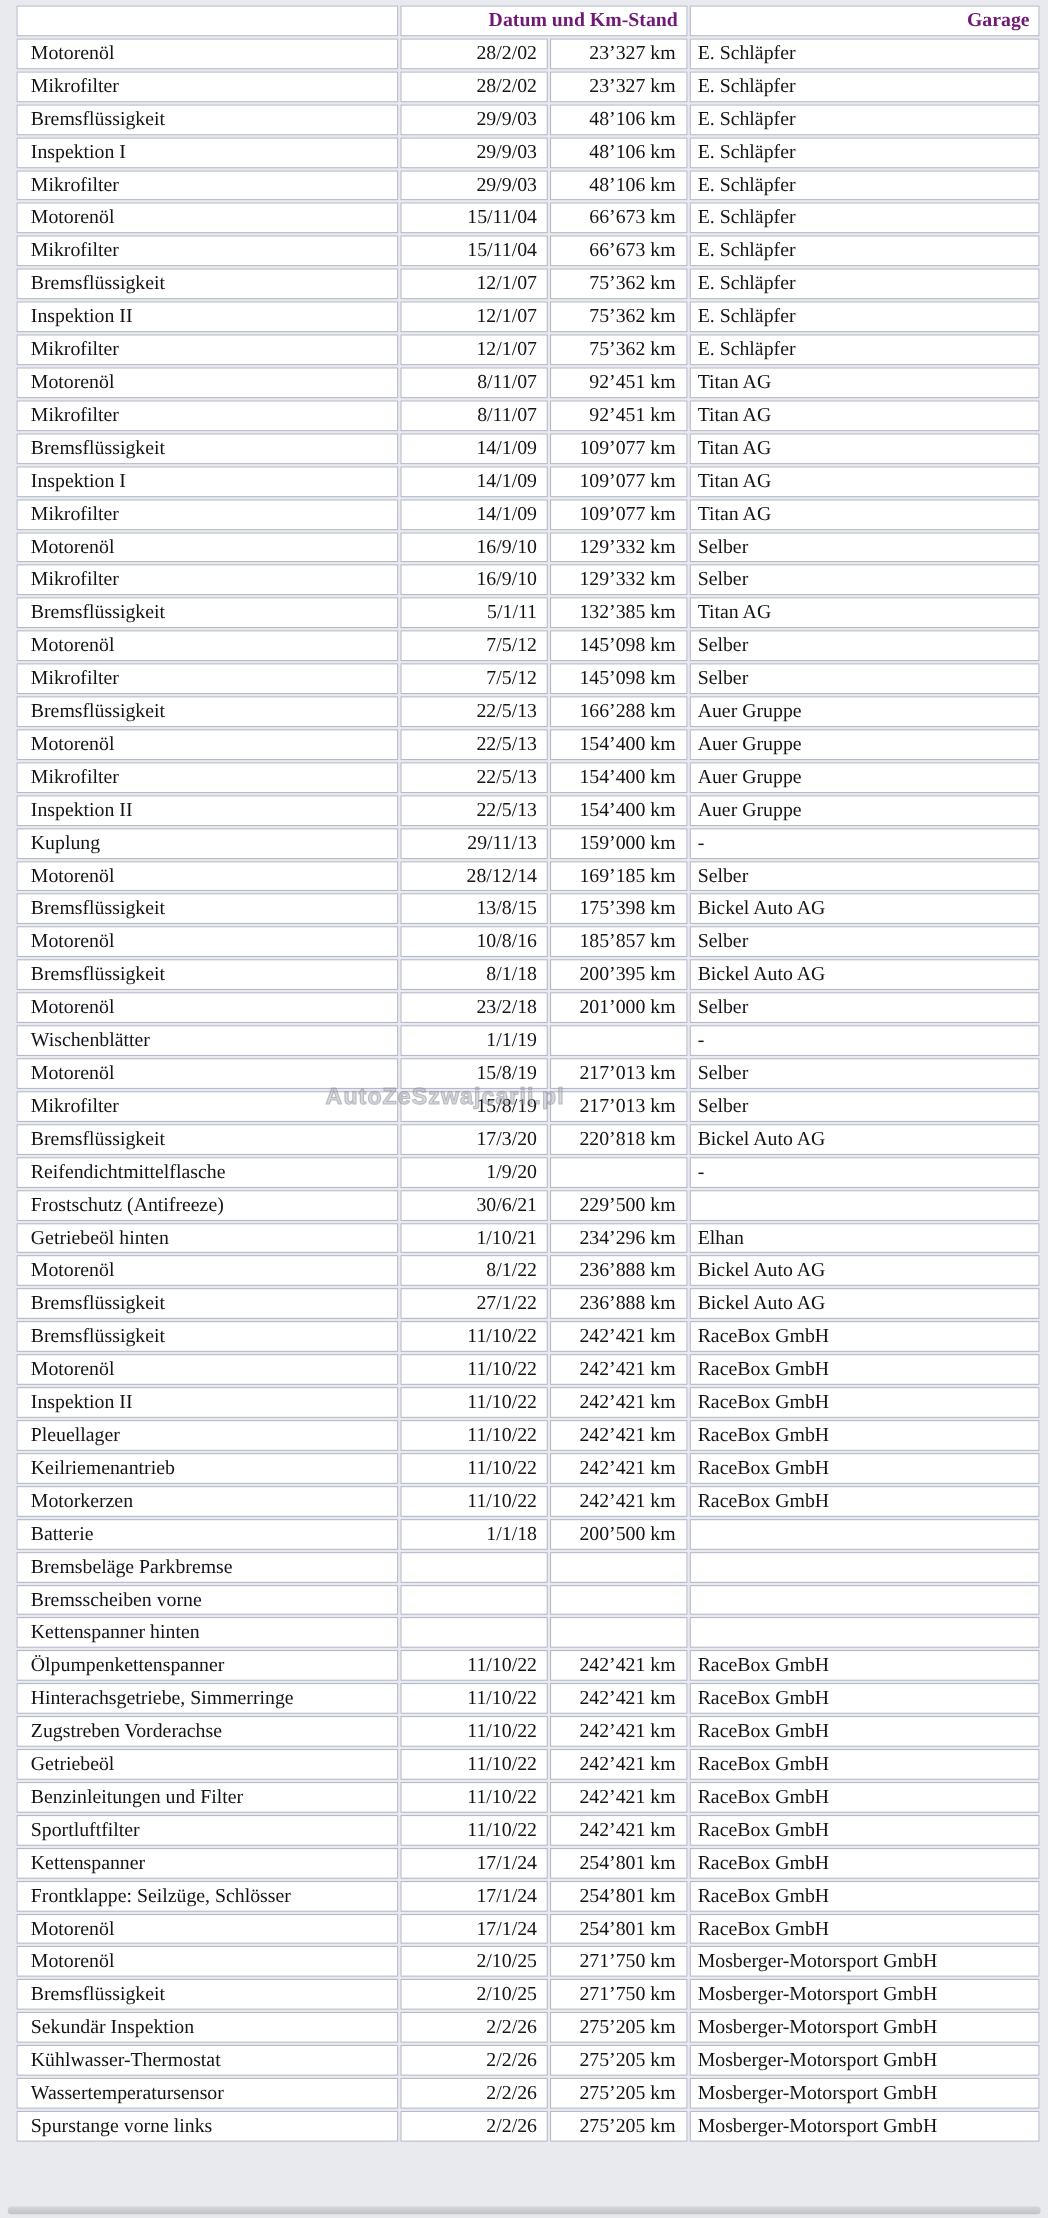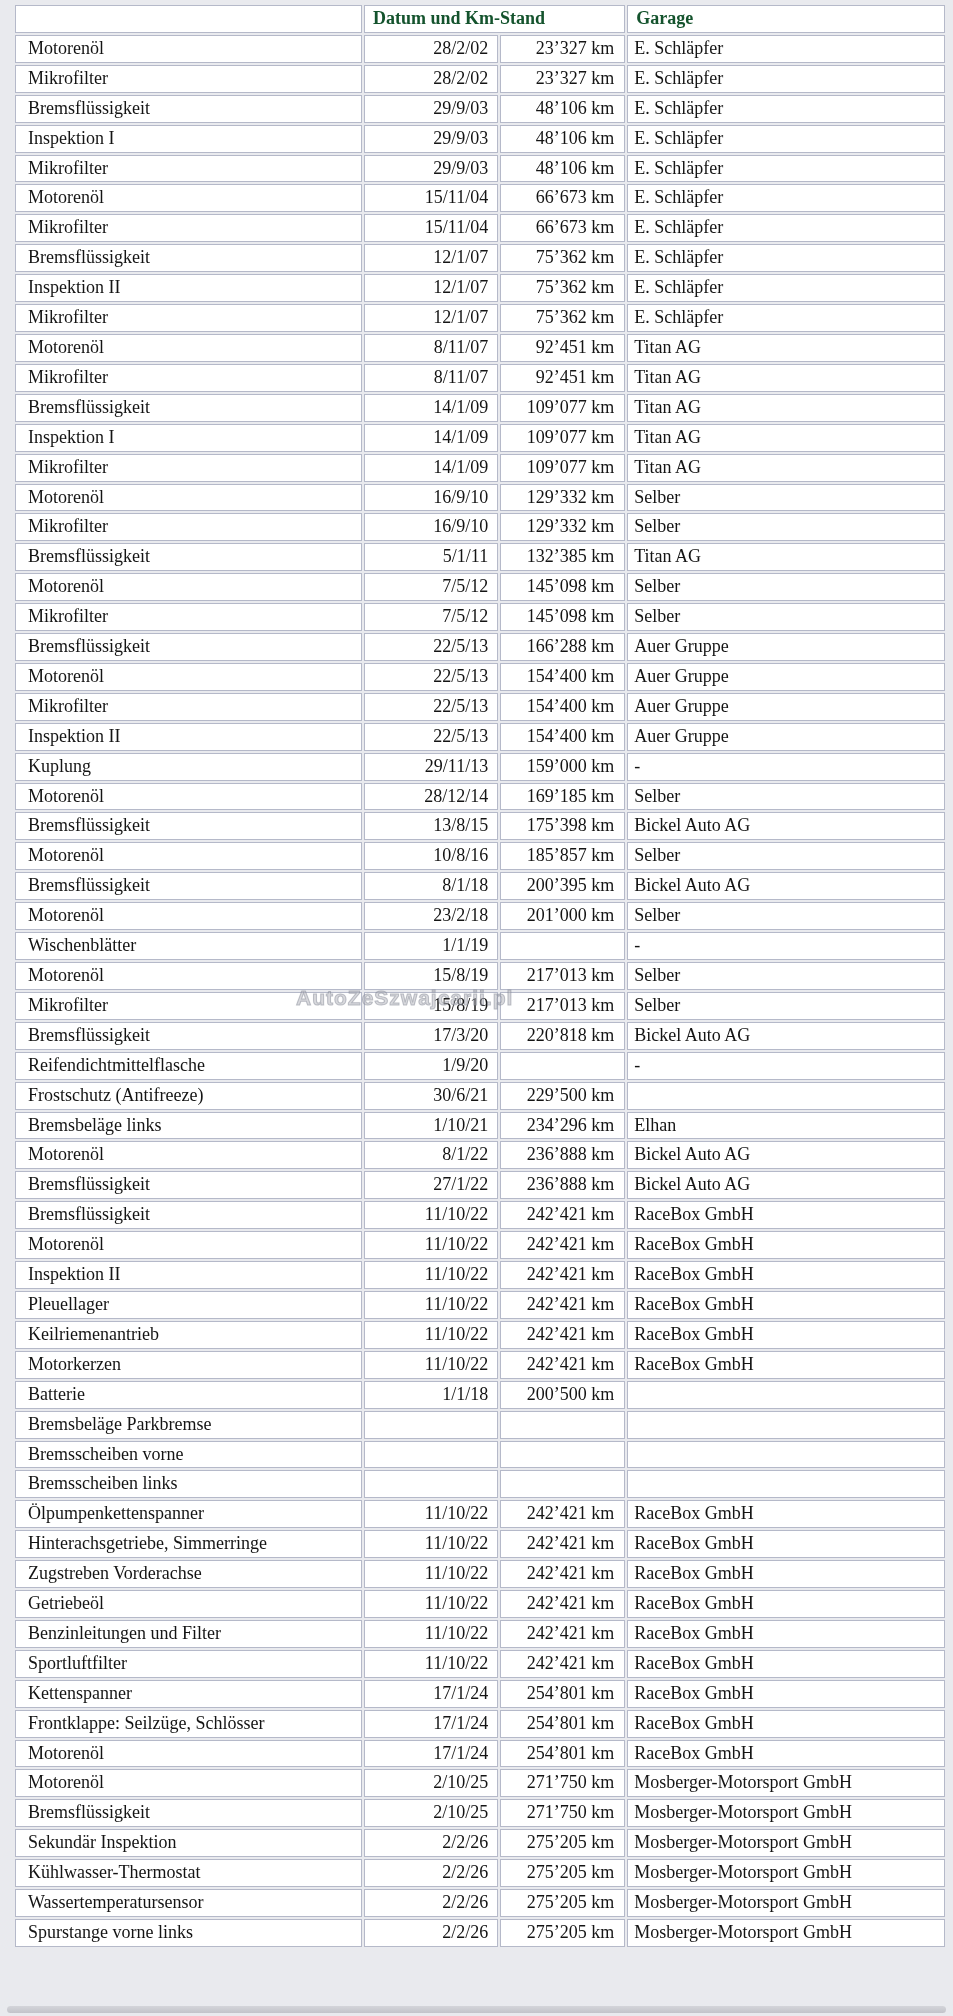--- a/index.html
+++ b/index.html
@@ -34,22 +34,22 @@
     line-height: 25.9px;
     font-size: 18px;
     color: #141414;
     padding: 0 8px;
     white-space: nowrap;
     overflow: hidden;
     vertical-align: middle;
   }
   tr.head td {
     font-weight: bold;
-    text-align: left;
-    color: #14532d;
+    text-align: right;
+    color: #701a75;
   }
   td.c-service { text-align: left; padding-left: 12px; }
   td.c-date    { text-align: right; padding-right: 9px; }
   td.c-km      { text-align: right; padding-right: 10px; }
   td.c-garage  { text-align: left; padding-left: 6px; }
   .watermark {
     position: absolute;
     left: 296px;
     top: 986px;
     font-family: "Liberation Sans", sans-serif;
@@ -299,21 +299,21 @@
     <td class="c-km"></td>
     <td class="c-garage">-</td>
   </tr>
       <tr>
     <td class="c-service">Frostschutz (Antifreeze)</td>
     <td class="c-date">30/6/21</td>
     <td class="c-km">229’500 km</td>
     <td class="c-garage"></td>
   </tr>
       <tr>
-    <td class="c-service">Bremsbeläge links</td>
+    <td class="c-service">Getriebeöl hinten</td>
     <td class="c-date">1/10/21</td>
     <td class="c-km">234’296 km</td>
     <td class="c-garage">Elhan</td>
   </tr>
       <tr>
     <td class="c-service">Motorenöl</td>
     <td class="c-date">8/1/22</td>
     <td class="c-km">236’888 km</td>
     <td class="c-garage">Bickel Auto AG</td>
   </tr>
@@ -371,21 +371,21 @@
     <td class="c-km"></td>
     <td class="c-garage"></td>
   </tr>
       <tr>
     <td class="c-service">Bremsscheiben vorne</td>
     <td class="c-date"></td>
     <td class="c-km"></td>
     <td class="c-garage"></td>
   </tr>
       <tr>
-    <td class="c-service">Bremsscheiben links</td>
+    <td class="c-service">Kettenspanner hinten</td>
     <td class="c-date"></td>
     <td class="c-km"></td>
     <td class="c-garage"></td>
   </tr>
       <tr>
     <td class="c-service">Ölpumpenkettenspanner</td>
     <td class="c-date">11/10/22</td>
     <td class="c-km">242’421 km</td>
     <td class="c-garage">RaceBox GmbH</td>
   </tr>

